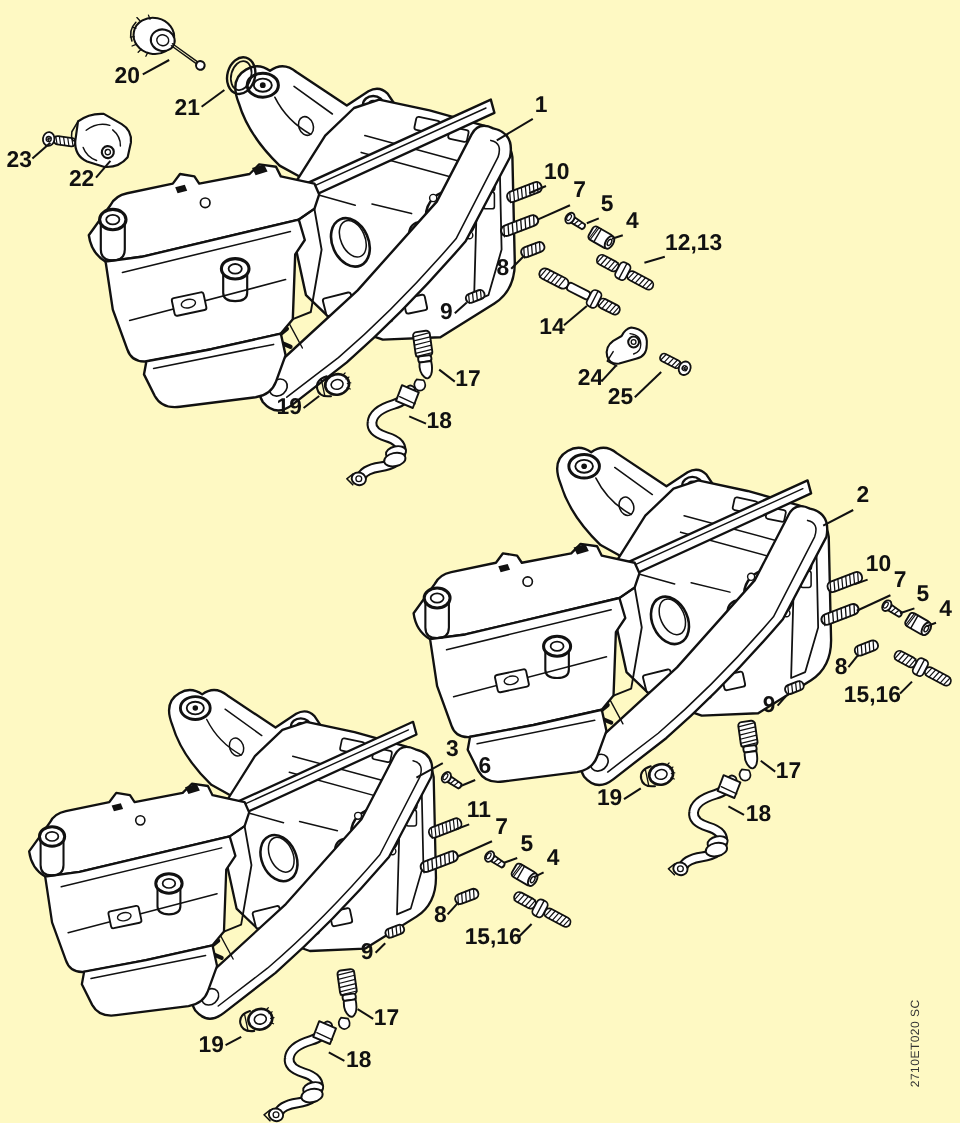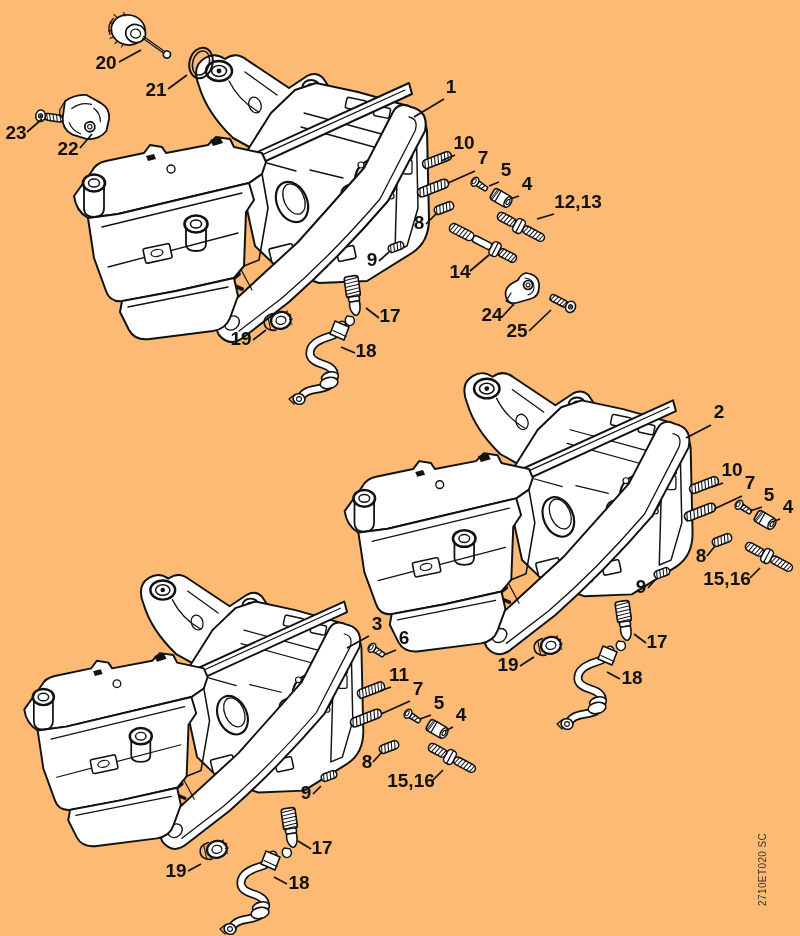--- a/index.html
+++ b/index.html
@@ -1,16 +1,16 @@
 <!DOCTYPE html>
 <html><head>
 <meta charset="utf-8">
 <style>
   html,body{margin:0;padding:0;background:#fff;}
-  .stage{position:relative;width:800px;height:936px;background:#fdba74;overflow:hidden;}
+  .stage{position:relative;width:800px;height:936px;background:#fef9c3;overflow:hidden;}
   svg{display:block;}
   text.callout{font-family:"Liberation Sans",sans-serif;font-weight:bold;font-size:19px;fill:#111;}
   text.code{font-family:"Liberation Sans",sans-serif;font-size:10px;fill:#333;letter-spacing:.4px;}
   line.leader{stroke:#111;stroke-width:1.7;}
 </style>
 </head>
 <body>
 
 <div class="stage">
 <svg width="800" height="936" viewBox="0 0 800 936">

